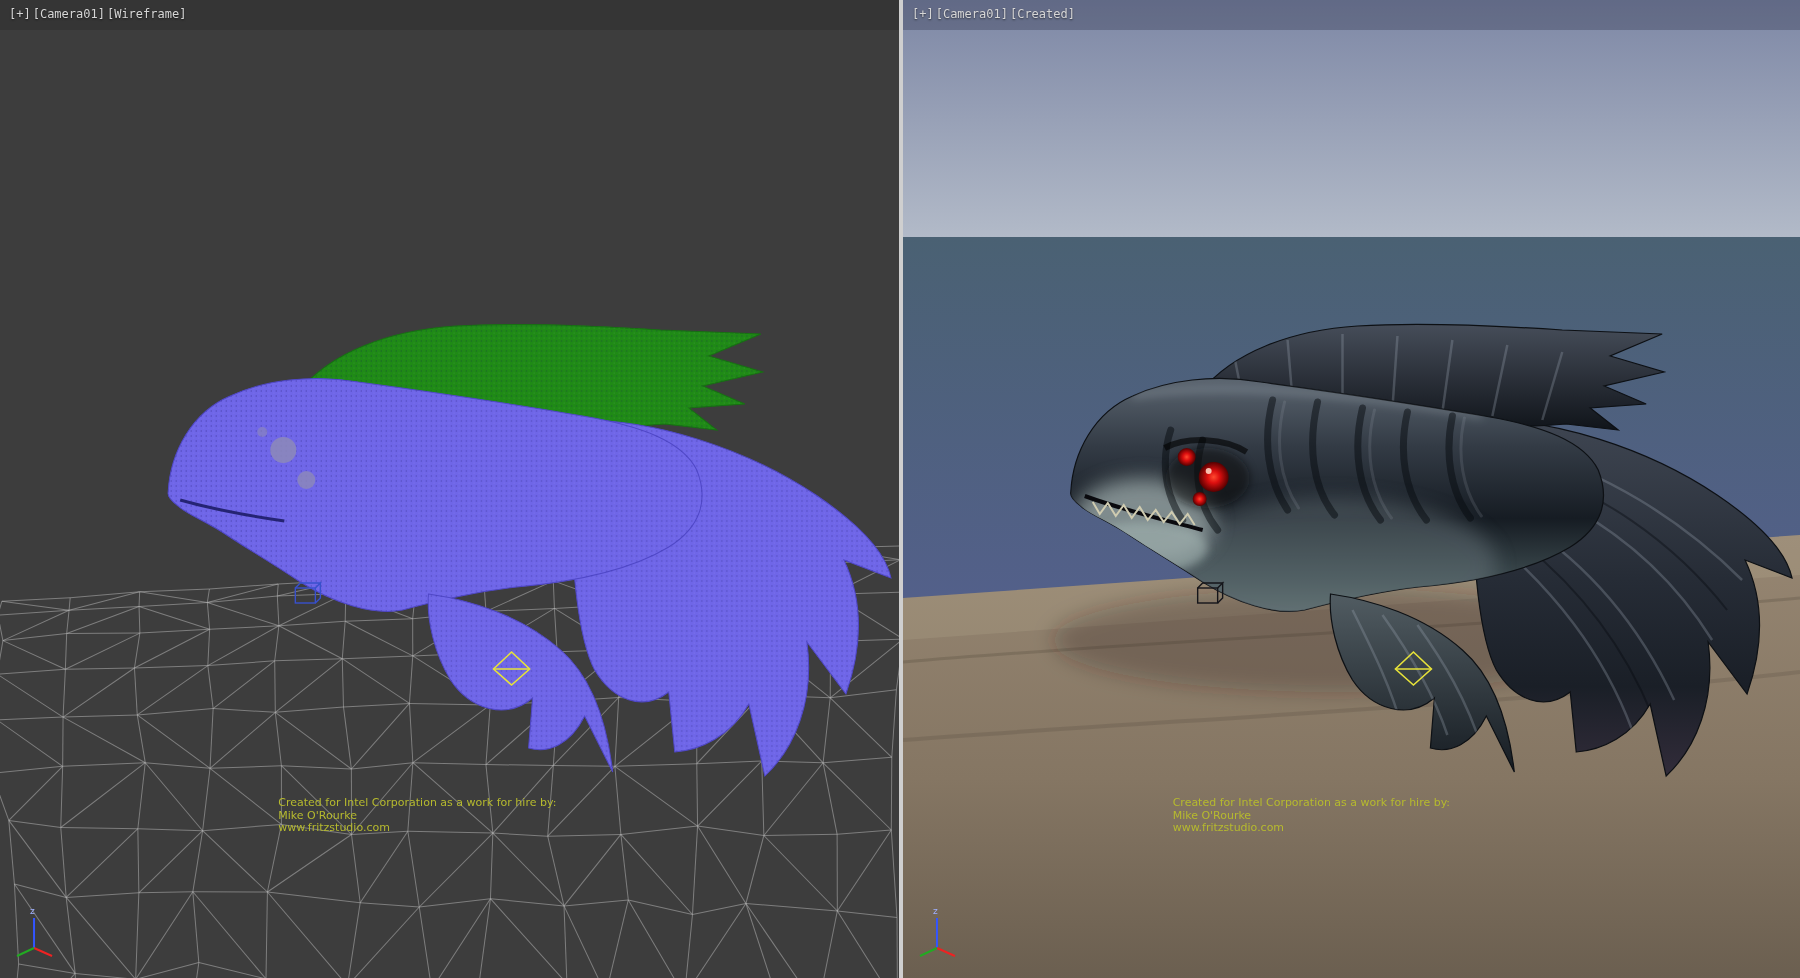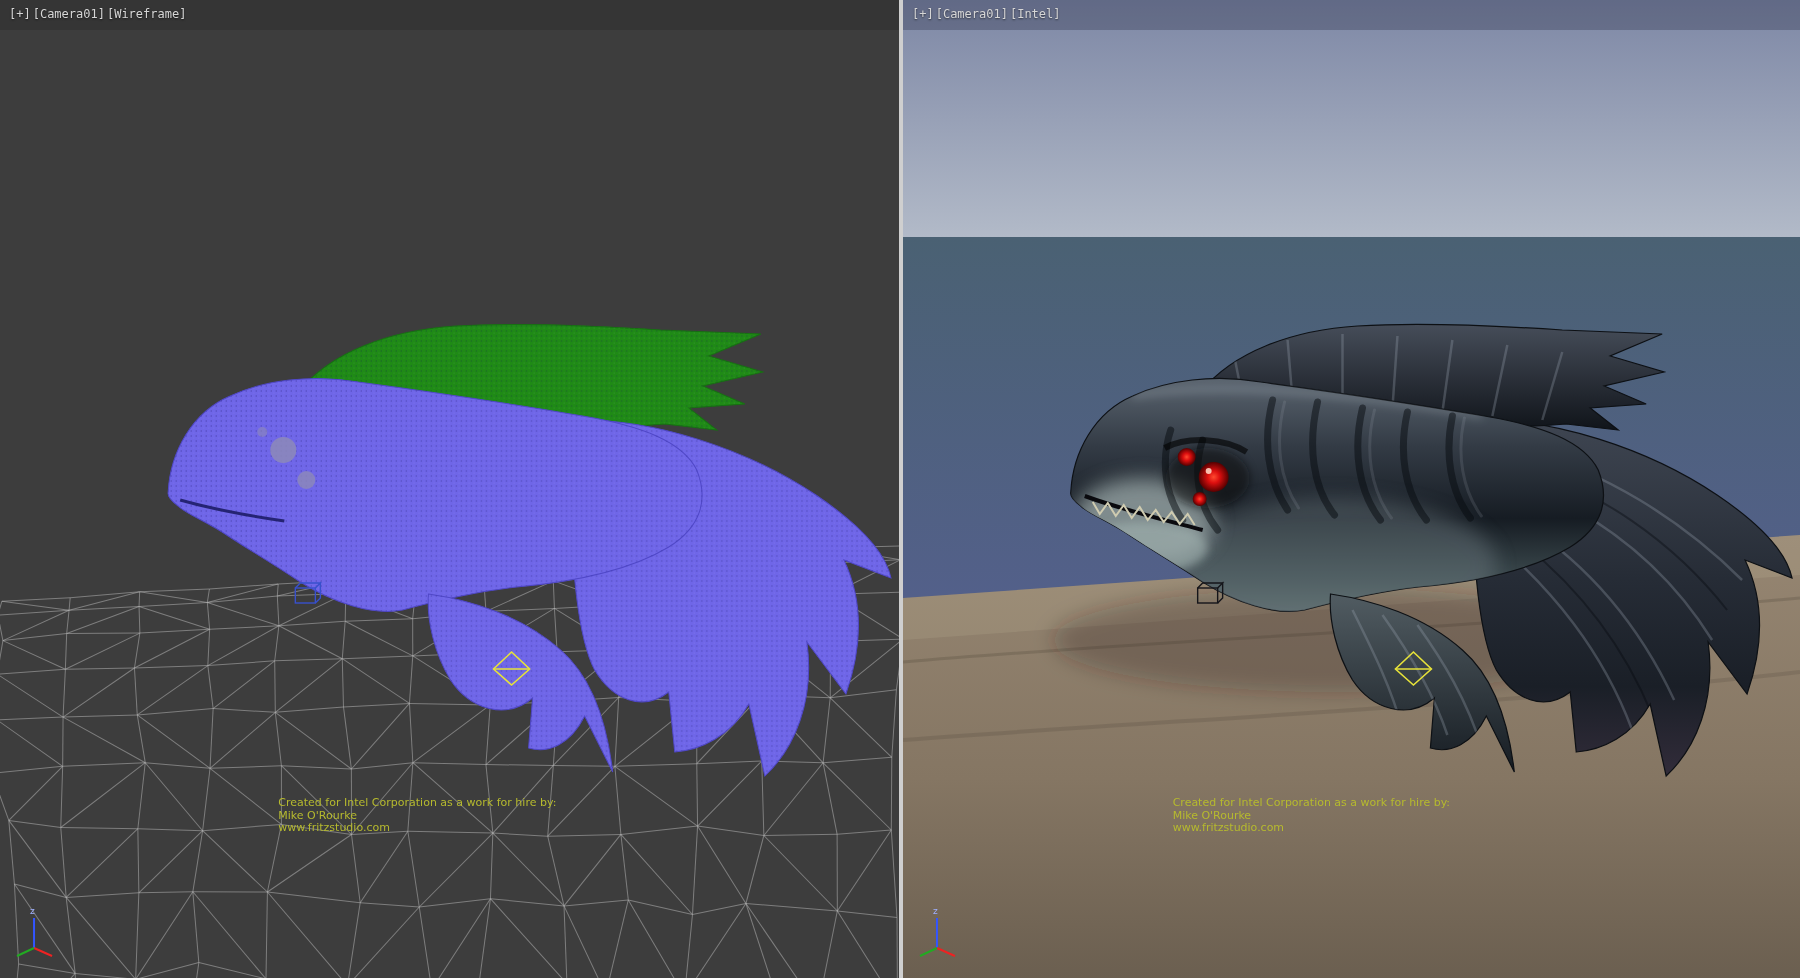--- a/index.html
+++ b/index.html
@@ -623,16 +623,16 @@
         <line x1="34" y1="948" x2="34" y2="918" stroke="#3355ff" stroke-width="2"></line>
         <line x1="34" y1="948" x2="52" y2="956" stroke="#ee2222" stroke-width="2"></line>
         <line x1="34" y1="948" x2="17" y2="956" stroke="#22aa22" stroke-width="2"></line>
         <text class="axis-label" x="30" y="914">z</text>
       </g>
     </svg>
 
     <div class="vp-label">
       <span>[+]</span>
       <span>[Camera01]</span>
-      <span>[Intel]</span>
+      <span>[Created]</span>
     </div>
   </div>
 </div>
 
 </body></html>

